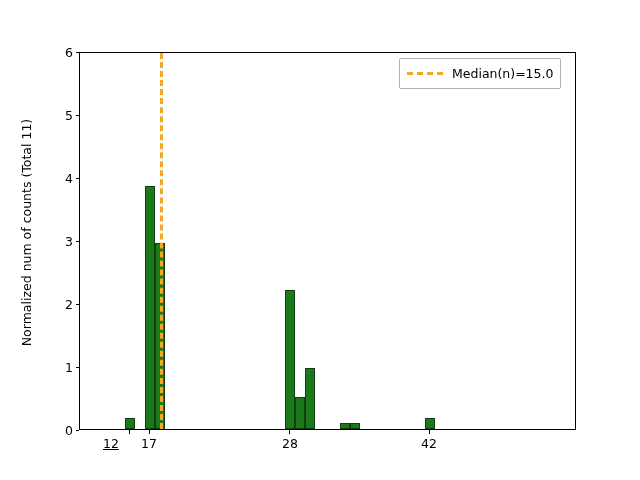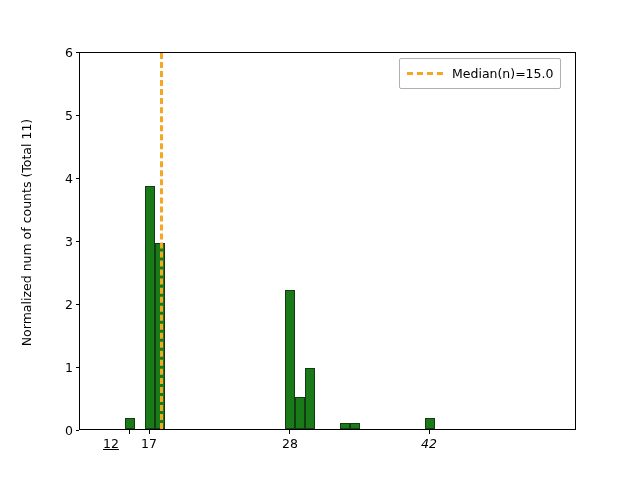--- a/index.html
+++ b/index.html
@@ -194,21 +194,21 @@
         <div class="ytick-text" style="left: 37px; top: 52px;">6</div>
         <div class="ytick-mark" style="left: 75.5px; top: 51.5px;"></div>
       </div>
     <div id="x-ticks">
         <div class="xtick-text" style="left: 111px; text-decoration: underline;">12</div>
         <div class="xtick-mark" style="left: 128.5px;"></div>
         <div class="xtick-text" style="left: 149px;">17</div>
         <div class="xtick-mark" style="left: 148.5px;"></div>
         <div class="xtick-text" style="left: 290px;">28</div>
         <div class="xtick-mark" style="left: 288.5px;"></div>
-        <div class="xtick-text" style="left: 429px; font-style: italic;">42</div>
+        <div class="xtick-text" style="left: 429px;">42</div>
         <div class="xtick-mark" style="left: 428.5px;"></div>
       </div>
   </div>
 
   <div id="ylabel">Normalized num of counts   (Total 11)</div>
 
   <div id="legend">
     <div class="legend-row">
       <span class="legend-swatch"></span>
       <span class="legend-text">Median(n)=15.0</span>

